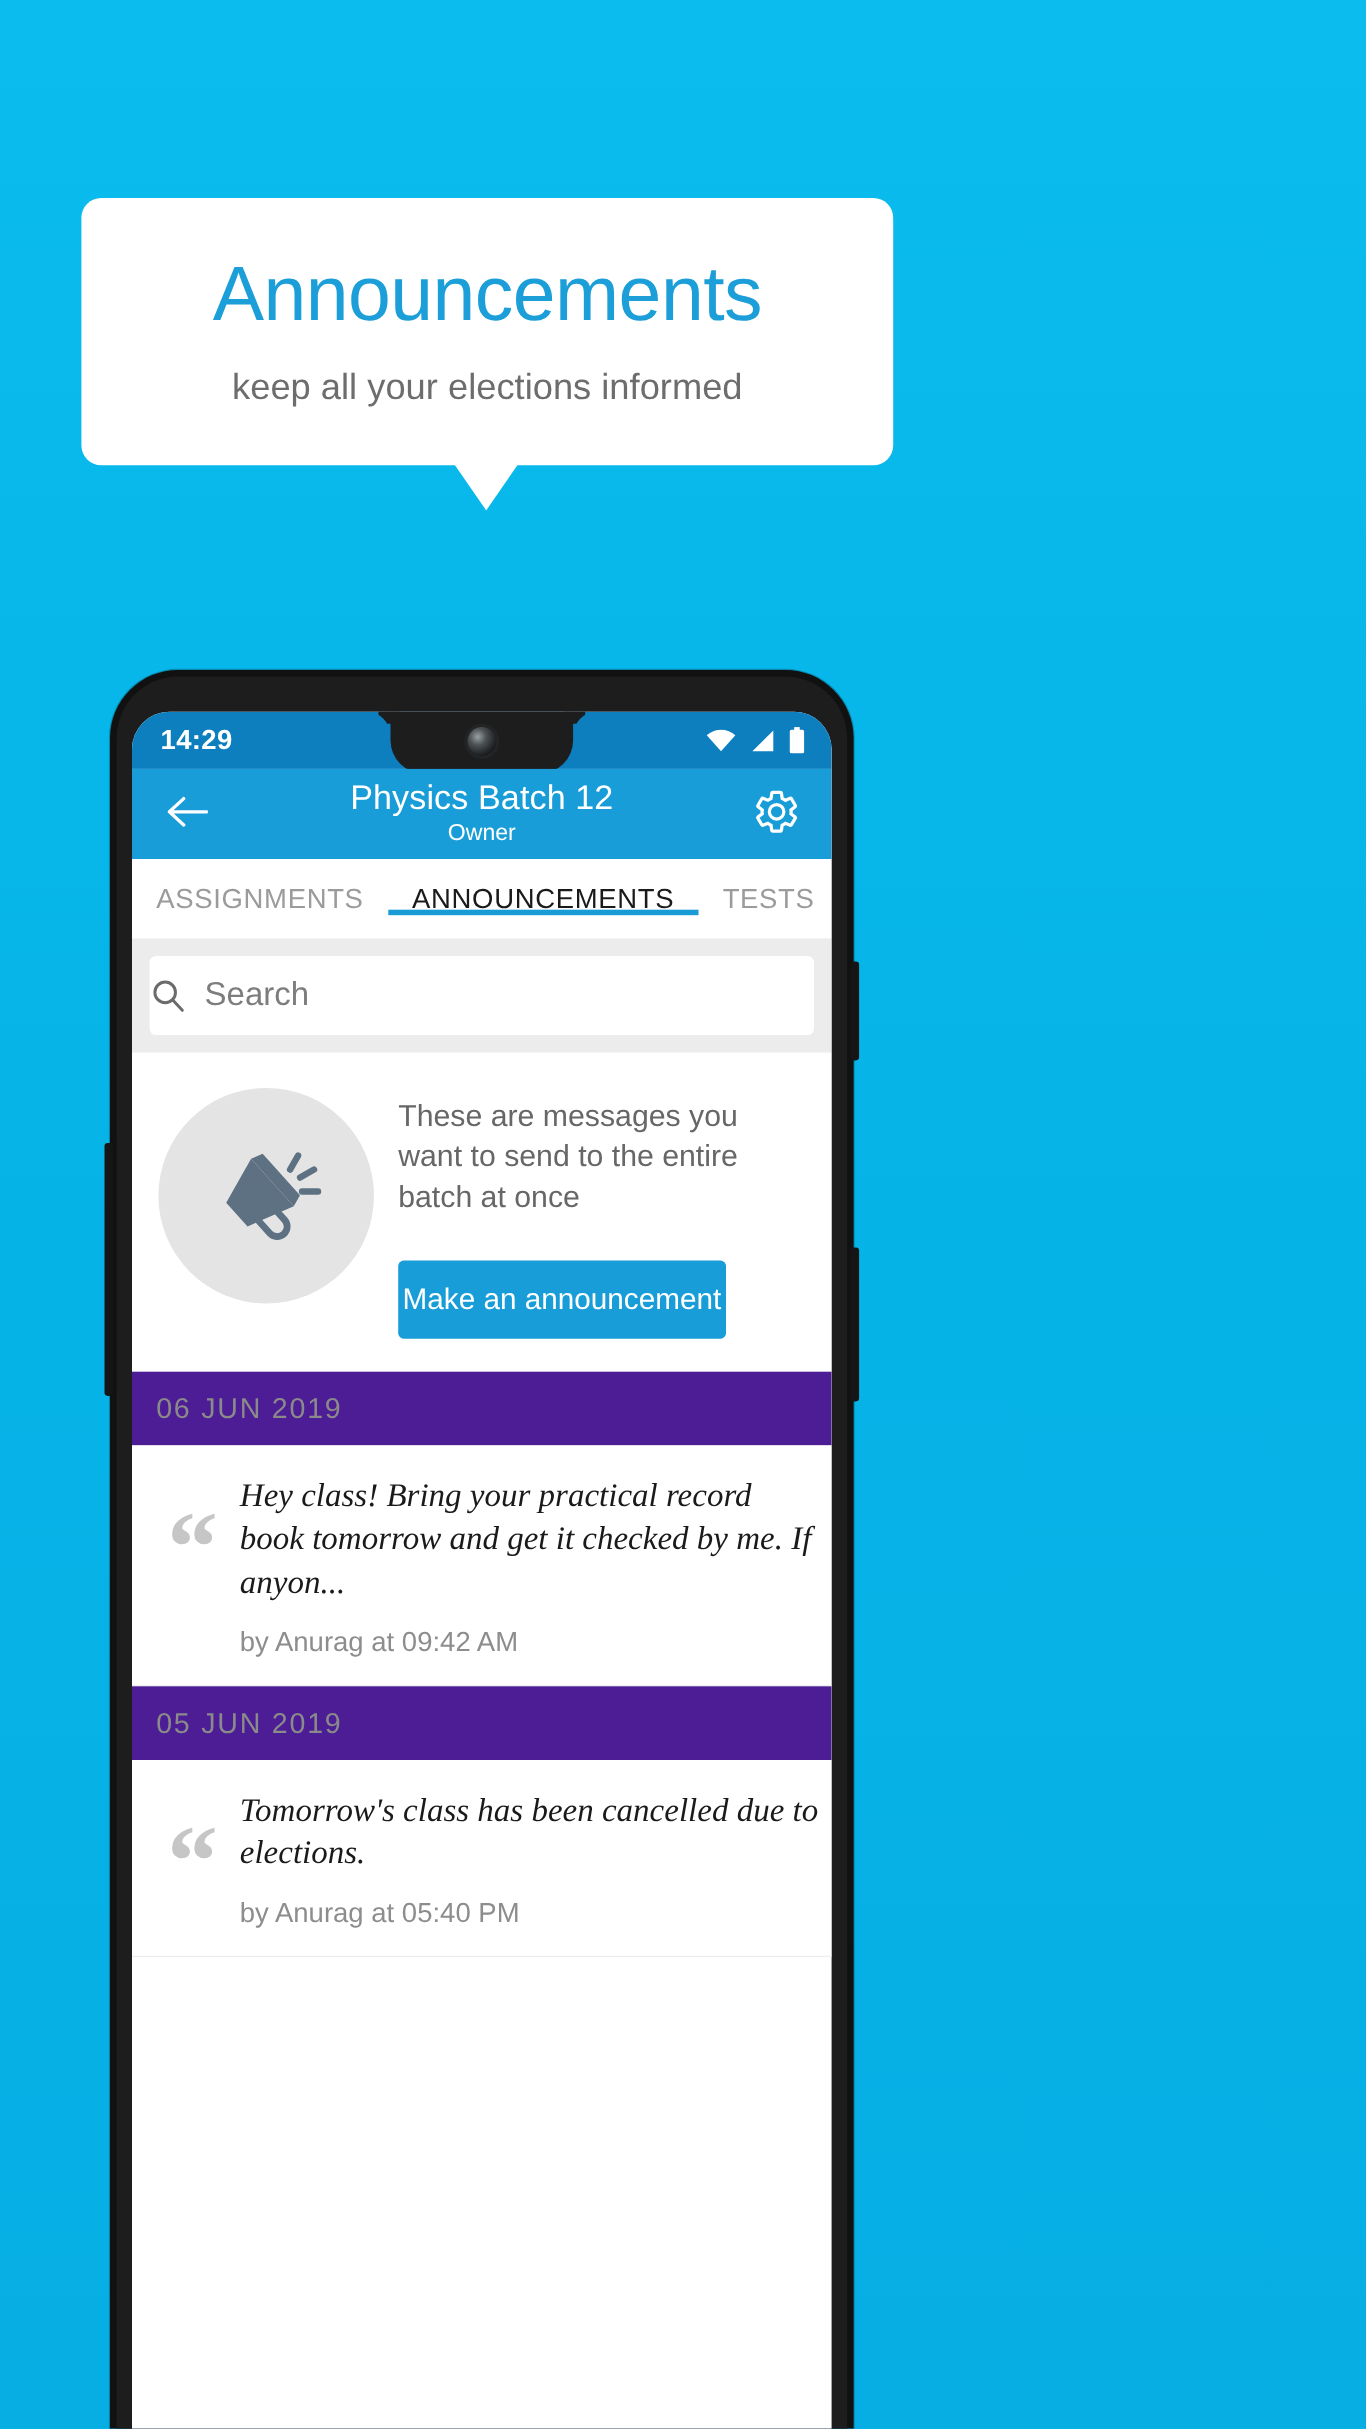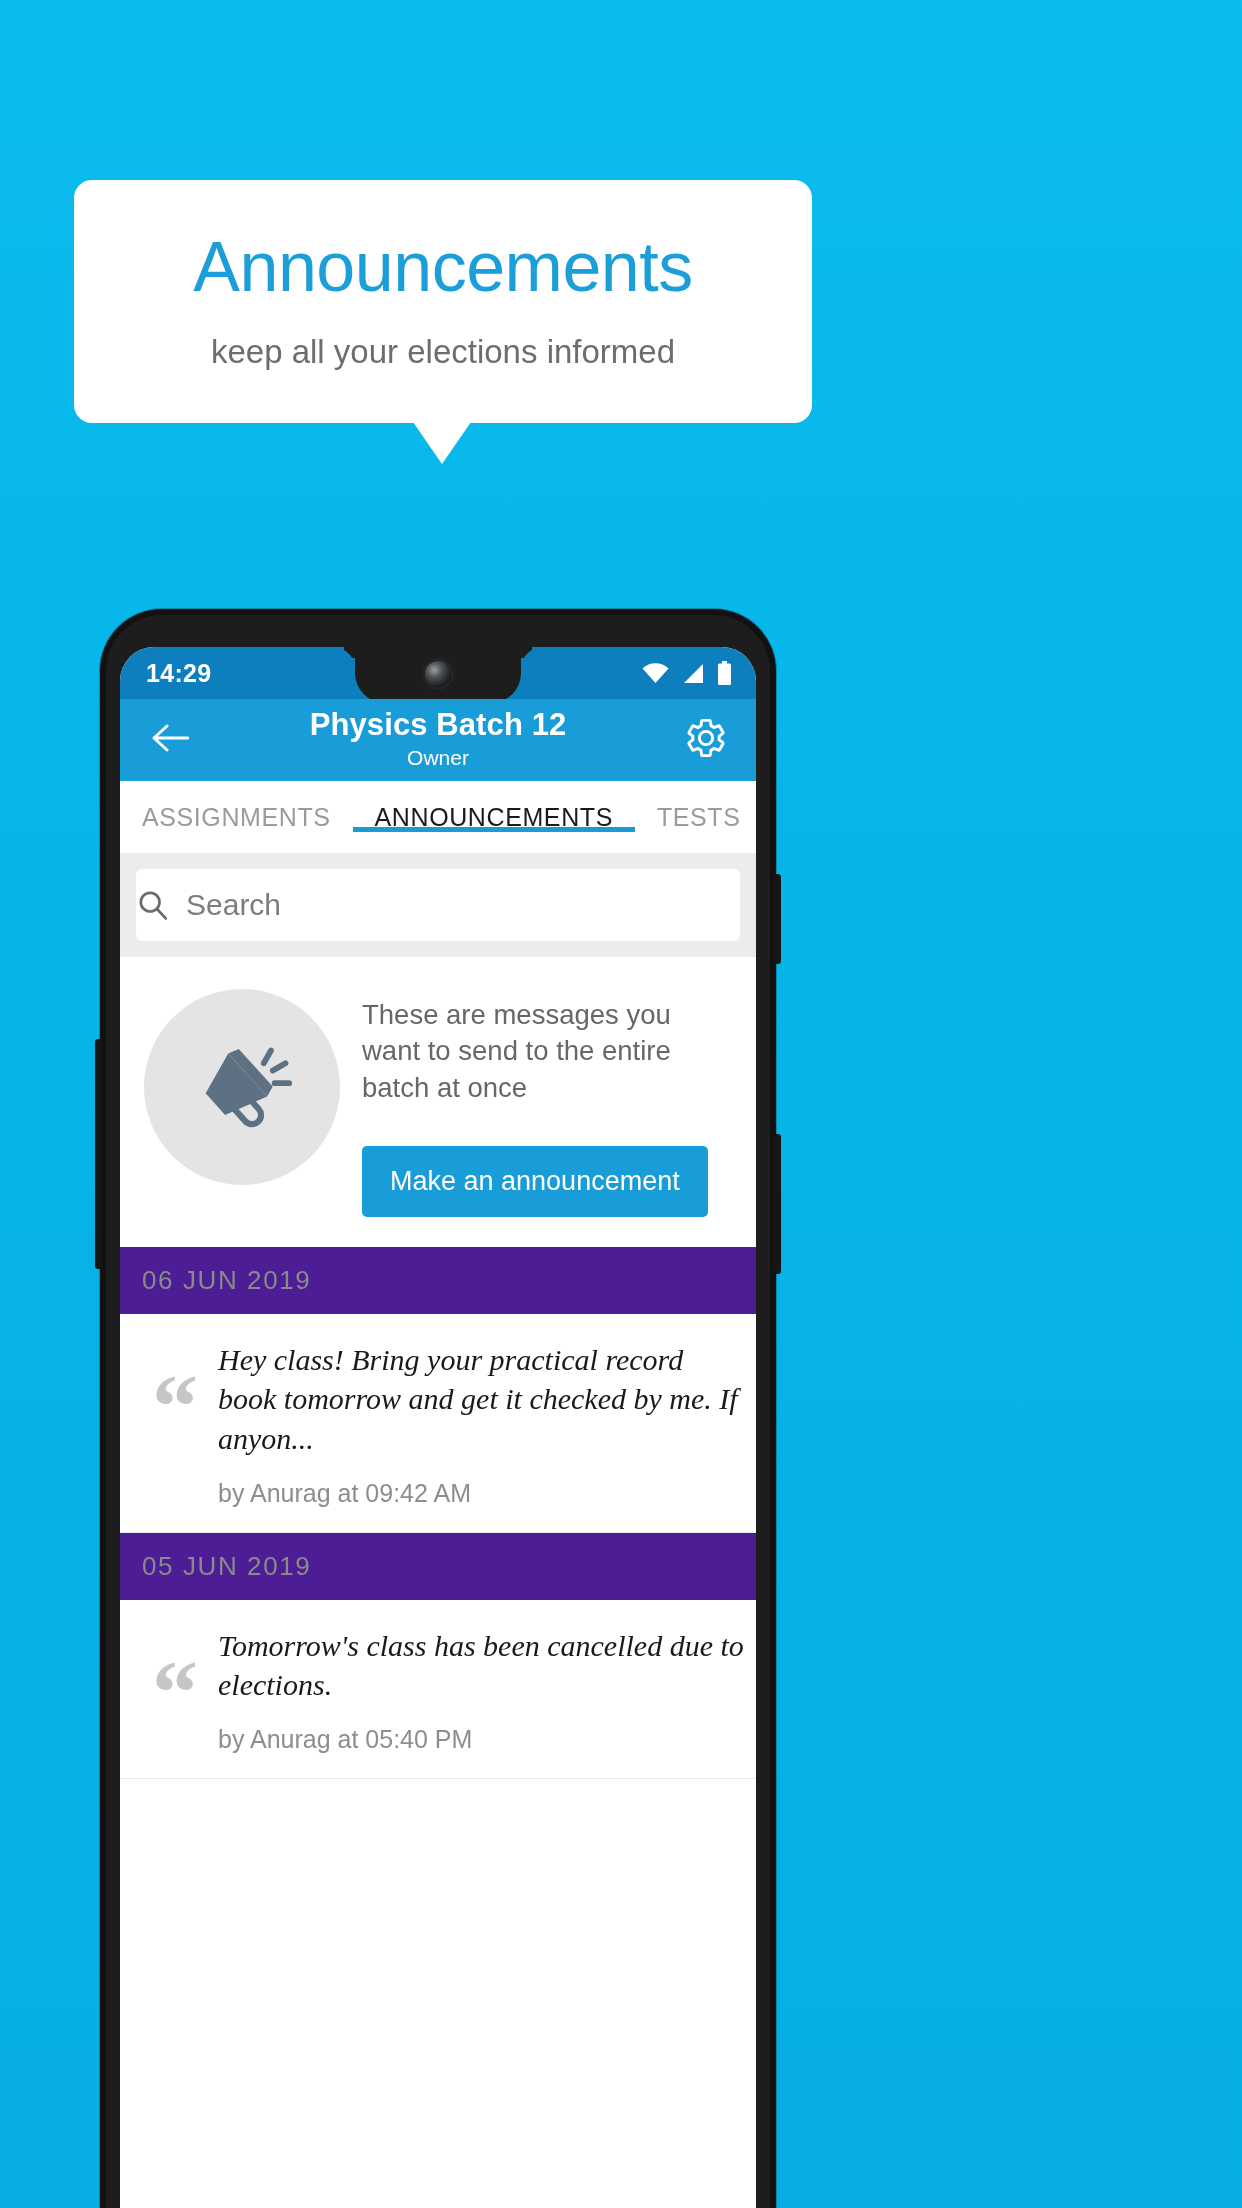--- a/index.html
+++ b/index.html
@@ -190,21 +190,21 @@
   }
   .appbar-titles {
     flex: 1 1 auto;
     text-align: center;
     color: #ffffff;
     line-height: 1.05;
     padding-bottom: 2px;
   }
   .appbar-title {
     font-size: 31px;
-    font-weight: 700;
+    font-weight: 400;
     letter-spacing: 0.1px;
   }
   .appbar-subtitle {
     font-size: 21px;
     font-weight: 400;
     margin-top: 5px;
   }
 
   
   .tabs {
@@ -289,21 +289,21 @@
     color: #676767;
     font-size: 27.5px;
     line-height: 1.32;
   }
   .promo-btn {
     margin-top: 40px;
     display: inline-block;
     background: #189dd8;
     color: #ffffff;
     font-size: 27px;
-    padding: 20px 28px;
+    padding: 20px 4px;
     border-radius: 5px;
     border: none;
     font-family: "Liberation Sans", sans-serif;
     cursor: pointer;
   }
 
   
   .date-header {
     background: #4c1d95;
     color: #8a8a8a;

